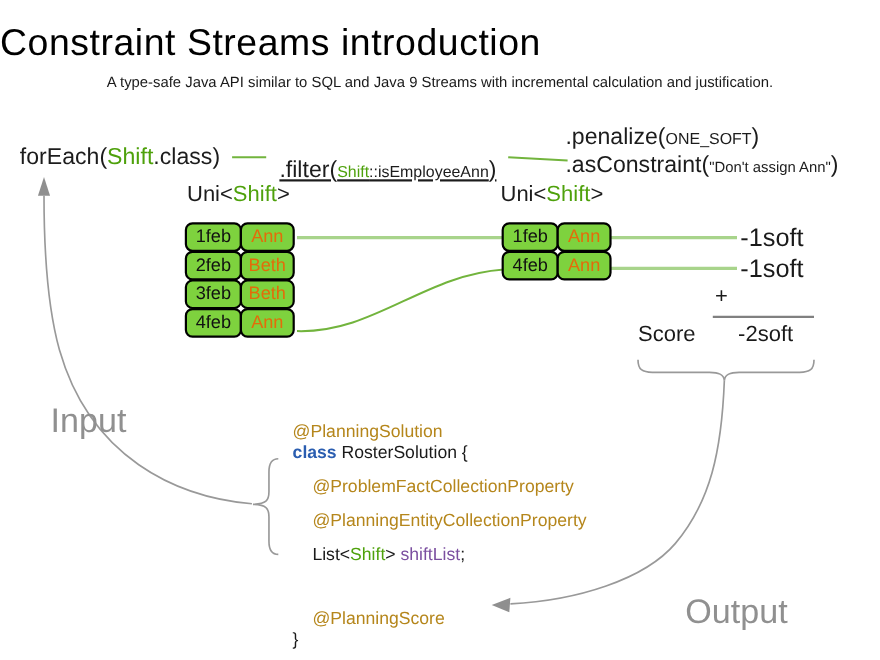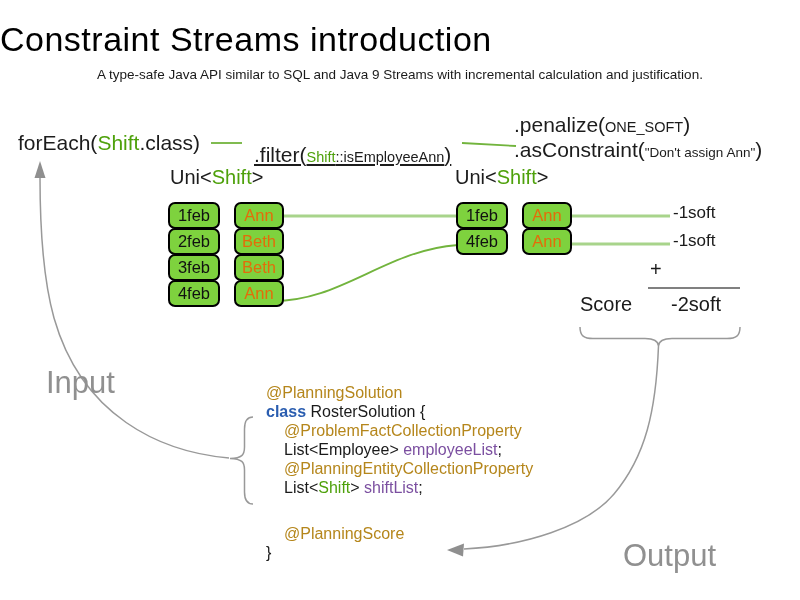--- a/index.html
+++ b/index.html
@@ -25,35 +25,35 @@
   .subtitle{top:67px;left:0;width:800px;text-align:center;font-size:13.5px;color:#1a1a1a;}
   .expr{font-size:21px;color:#1c1c1c;}
   .expr .small{font-size:14.5px;}
   .expr .xsmall{font-size:13.5px;}
   .green{color:var(--green-text);}
   .gold{color:var(--gold);}
   .purple{color:var(--purple);}
   .blue{color:var(--blue);font-weight:bold;}
   .uni{font-size:20px;color:#1c1c1c;}
   .shift-table{position:absolute;}
-  .trow{display:flex;margin-top:-1px;gap:16px;}
+  .trow{display:flex;margin-top:-1px;}
   .tcell{
     box-sizing:border-box;height:27px;border:2px solid #000;border-radius:7px;
     background:var(--green-fill);display:flex;align-items:center;justify-content:center;
     font-size:16.5px;
   }
   .tcell.date{width:52px;color:#111;}
   .tcell.name{width:50px;margin-left:-2px;color:var(--orange);}
-  .penalty{font-size:17px;color:#1a1a1a;}
+  .penalty{font-size:23px;color:#1a1a1a;}
   .plus{font-size:20px;color:#1a1a1a;}
   .score-txt{font-size:20px;color:#1a1a1a;}
   .io-label{font-size:31px;color:var(--gray-text);}
   .code{position:absolute;left:266px;top:383px;font-size:16px;line-height:19px;color:#1a1a1a;}
   .code .cl{white-space:pre;}
-  .code .ind{padding-left:18px;}
+  .code .ind{padding-left:18px;margin-top:12px;}
   .code .gap{height:27px;}
   svg.overlay{position:absolute;left:0;top:0;z-index:1;}
   .layer{position:absolute;left:0;top:0;width:800px;height:600px;z-index:2;}
   .lightline{stroke:var(--line-light);stroke-width:3;fill:none;}
   .darkline{stroke:var(--line-dark);stroke-width:1.8;fill:none;}
   .grayline{stroke:var(--gray-stroke);stroke-width:1.5;fill:none;}
   .fracline{stroke:var(--frac-line);stroke-width:2;fill:none;}
   .arrowhead{fill:#8f8f8f;stroke:none;}
 </style>
 </head>
@@ -135,21 +135,20 @@
     <div class="abs score-txt" style="left:580px;top:293px;">Score</div>
     <div class="abs score-txt" style="left:671px;top:293px;">-2soft</div>
 
     <div class="abs io-label" style="left:46px;top:365px;">Input</div>
     <div class="abs io-label" style="left:623px;top:490px;margin-top:48px;">Output</div>
 
     <div class="code">
       <div class="cl"><span class="gold">@PlanningSolution</span></div>
       <div class="cl"><span class="blue">class</span><span> RosterSolution {</span></div>
       <div class="cl ind"><span class="gold">@ProblemFactCollectionProperty</span></div>
-      <div class="cl ind"><span>List&lt;Employee&gt; </span><span class="purple">employeeList</span><span>;</span></div>
       <div class="cl ind"><span class="gold">@PlanningEntityCollectionProperty</span></div>
       <div class="cl ind"><span>List&lt;</span><span class="green">Shift</span><span>&gt; </span><span class="purple">shiftList</span><span>;</span></div>
       <div class="cl gap"></div>
       <div class="cl ind"><span class="gold">@PlanningScore</span></div>
       <div class="cl"><span>}</span></div>
     </div>
 
   </div>
 </div>
 

